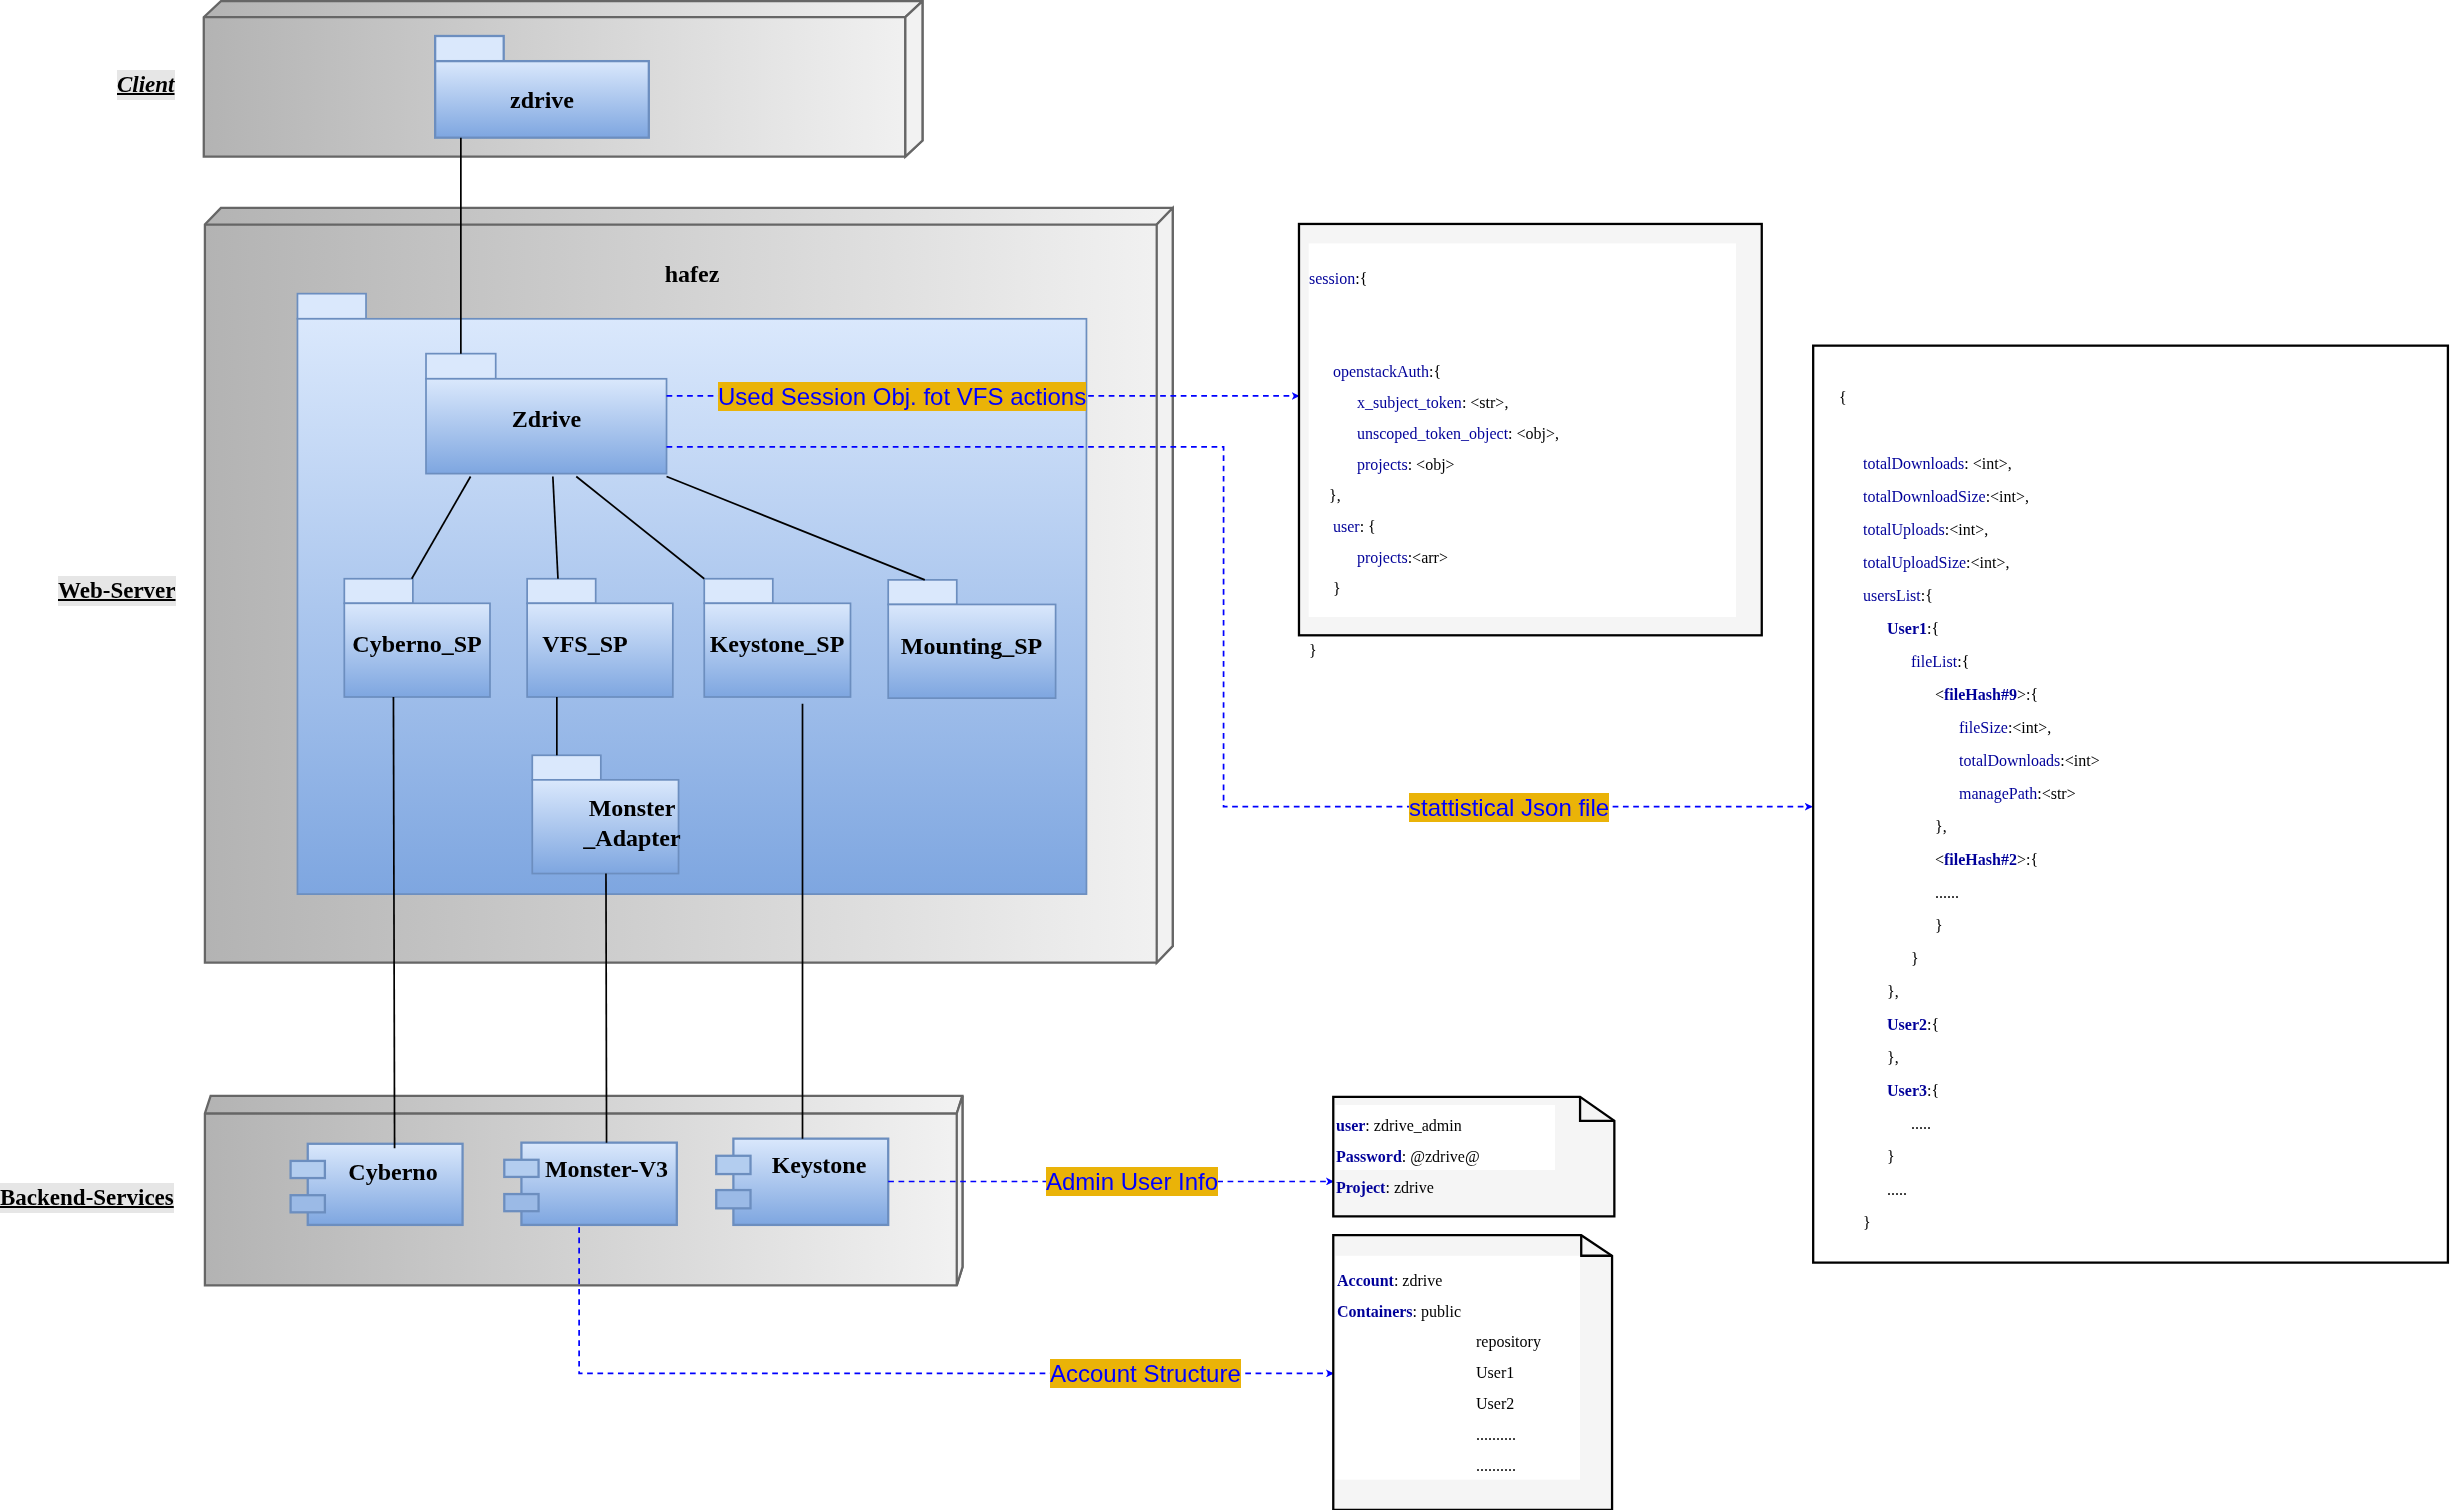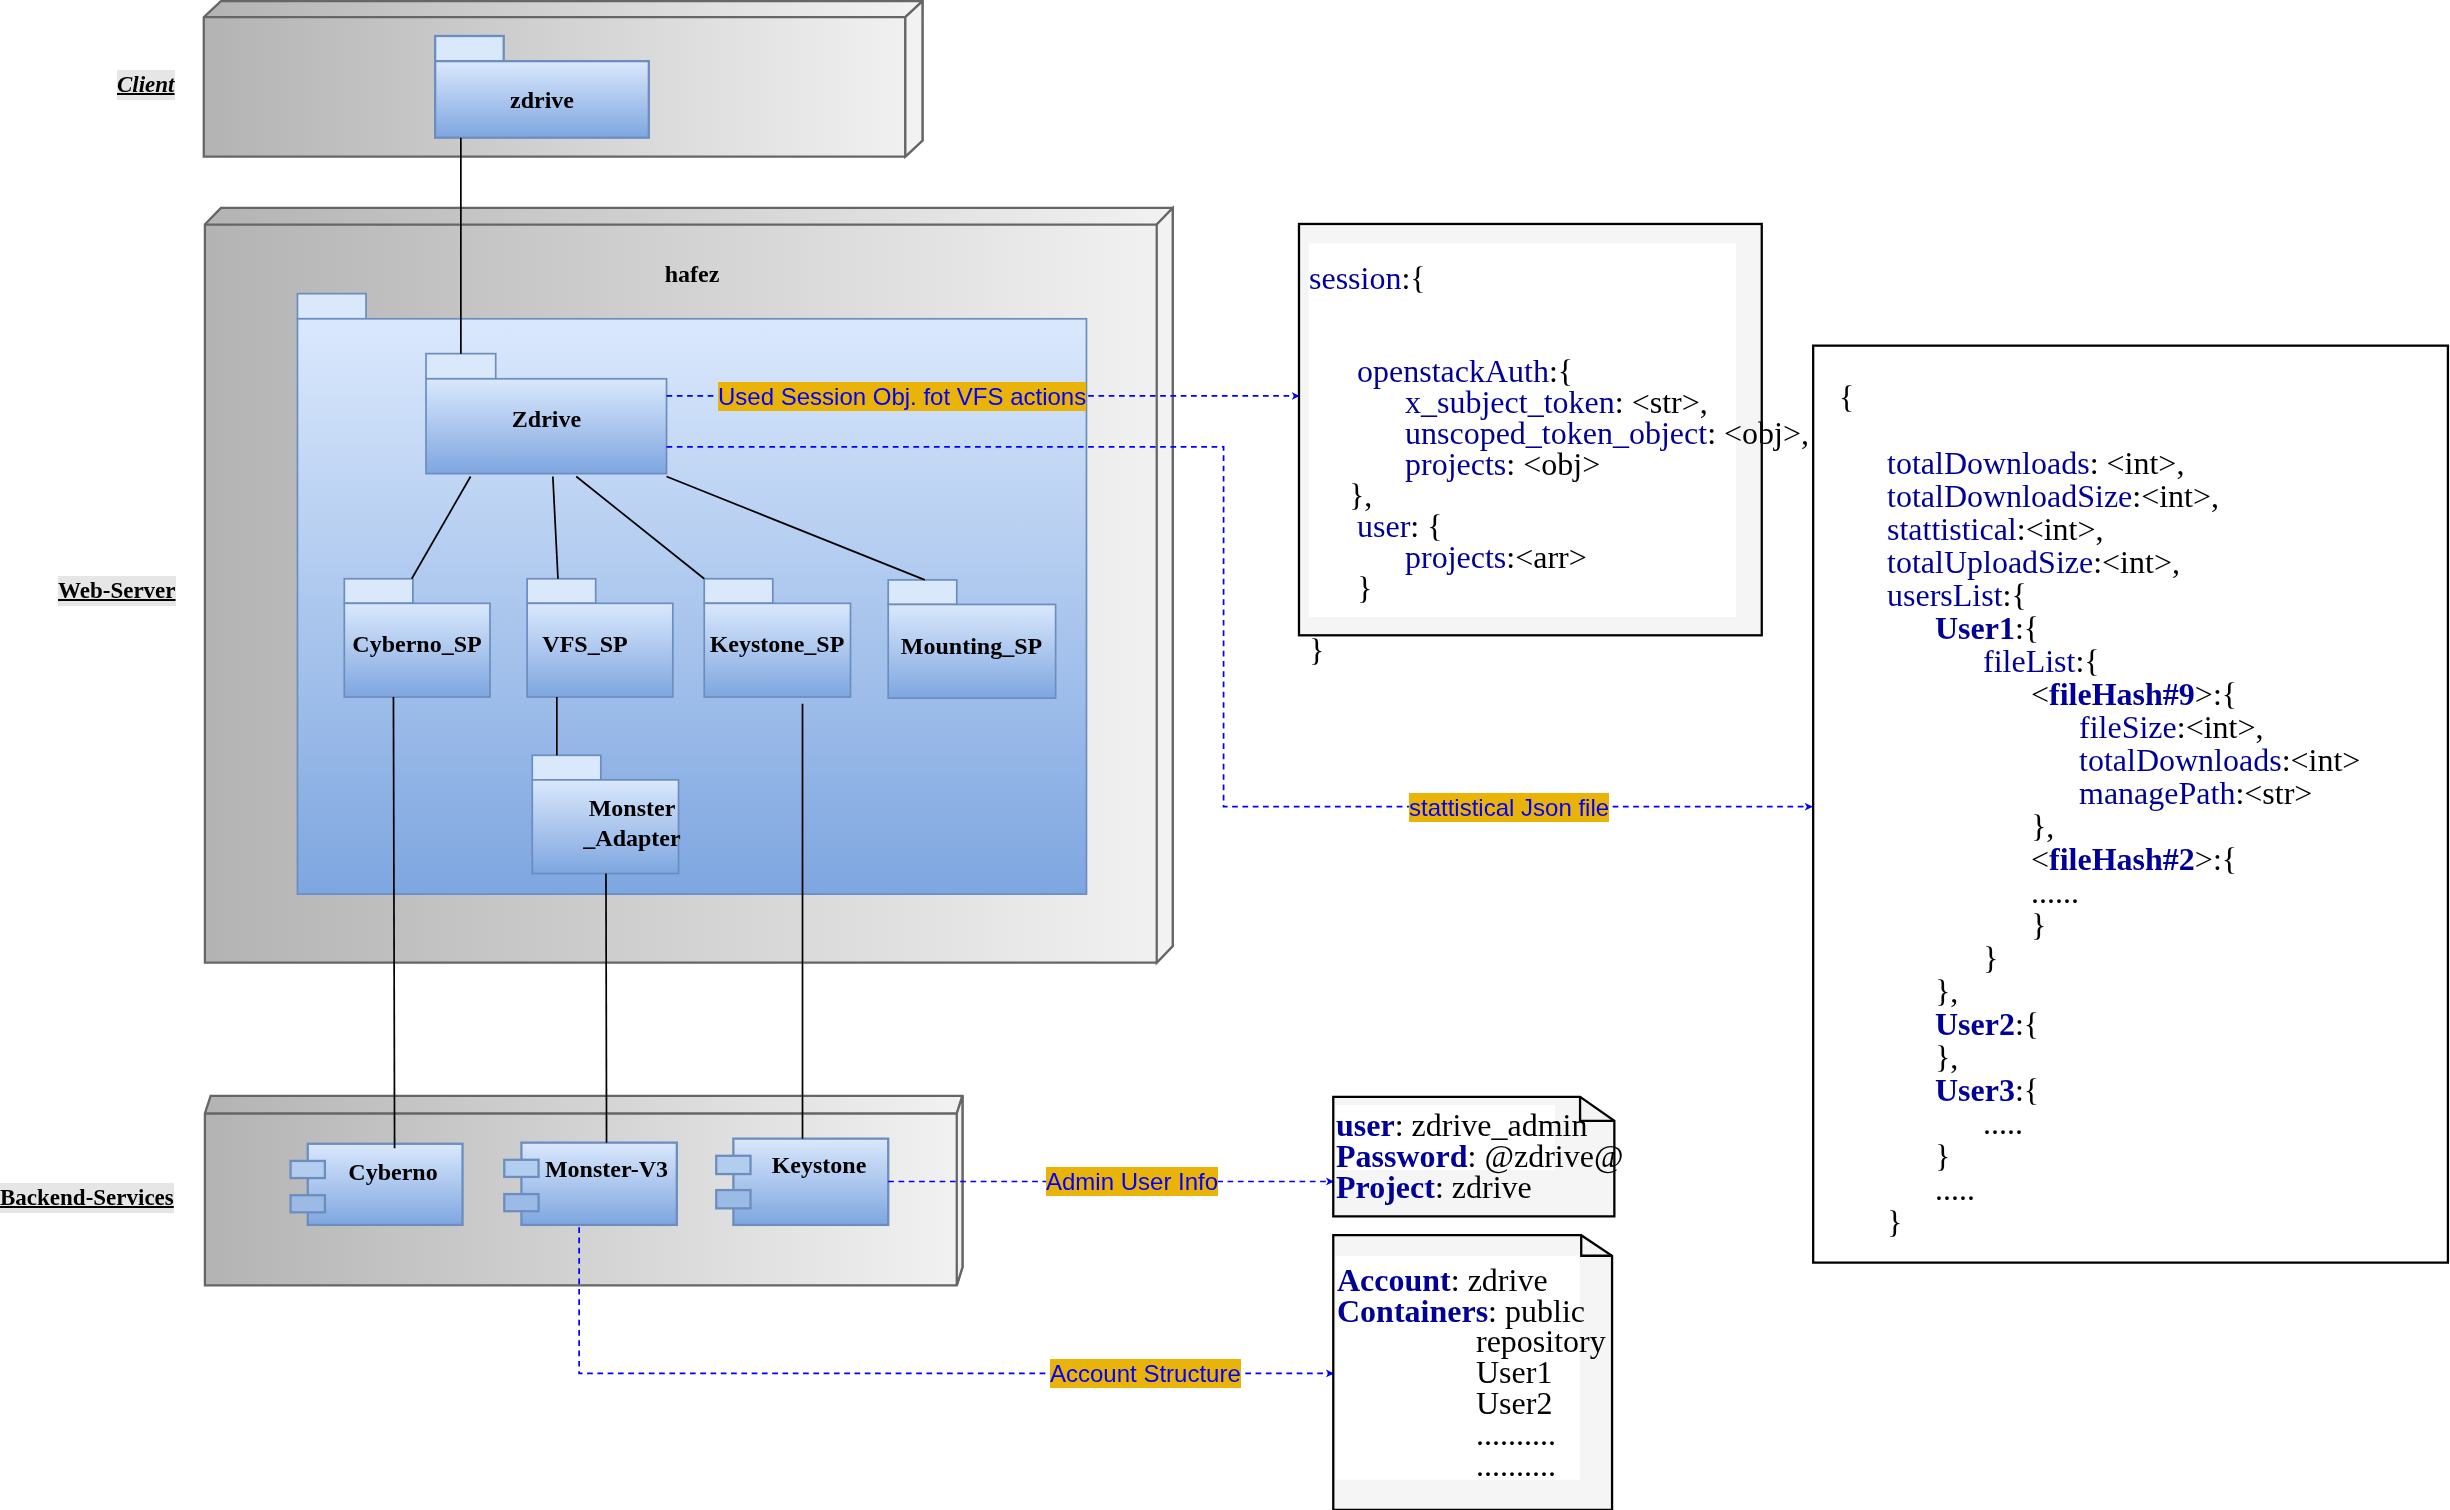--- a/index.html
+++ b/index.html
@@ -1,21 +1,21 @@
 <!DOCTYPE html>
 <html style="font-size:9.1px"><head>
 <meta charset="utf-8">
 <style>
   html, body { margin: 0; padding: 0; background: #ffffff; }
   body { width: 2450px; height: 1510px; position: relative; overflow: hidden; font-family: "Liberation Serif", serif; }
   svg.canvas { position: absolute; left: 0; top: 0; }
   .lane-label { position: absolute; font-family: "Liberation Serif", serif; font-weight: bold; font-size: 23px; text-decoration: underline; text-decoration-thickness: 2.3px; background: #e6e6e6; color: #000; padding: 1.1px 0; line-height: 27.4px; }
   .pkg-label { position: absolute; font-family: "Liberation Serif", serif; font-weight: bold; font-size: 24px; color: #000; text-align: center; line-height: 1.25; display: flex; align-items: center; justify-content: center; }
   .conn-label { position: absolute; font-family: "Liberation Sans", sans-serif; font-size: 24px; color: #0000ff; background: #eab308; white-space: nowrap; line-height: 29px; }
-  .code { position: absolute; font-family: "Liberation Serif", serif; font-size: 32px; line-height: 31px; white-space: pre; color: #000; }
+  .code { position: absolute; font-family: "Liberation Serif", serif; font-size: 16px; line-height: 31px; white-space: pre; color: #000; }
   .k { color: #000099; }
   .kb { color: #000099; font-weight: bold; }
 </style>
 </head>
 <body>
 
 <svg class="canvas" width="2450" height="1510" viewBox="0 0 4287 2643">
   <defs>
     <linearGradient id="nodeGrad" x1="0" y1="0" x2="1" y2="0">
       <stop offset="0" stop-color="#b3b3b3"></stop>
@@ -176,21 +176,21 @@
             <span class="k">projects</span>:<span> &lt;obj&gt;</span>
      },
       <span class="k">user</span>: {
             <span class="k">projects</span>:<span>&lt;arr&gt;</span>
       }
 <br>}</div>
 
 <div class="code" style="left:1839px; top:381px; line-height:33px;">{
 <br>      <span class="k">totalDownloads</span>:<span> &lt;int&gt;,</span>
       <span class="k">totalDownloadSize</span>:<span>&lt;int&gt;,</span>
-      <span class="k">stattistical</span>:<span>&lt;int&gt;,</span>
+      <span class="k">totalUploads</span>:<span>&lt;int&gt;,</span>
       <span class="k">totalUploadSize</span>:<span>&lt;int&gt;,</span>
       <span class="k">usersList</span>:{
             <span class="kb">User1</span>:{
                   <span class="k">fileList</span>:{
                         &lt;<span class="kb">fileHash#9</span>&gt;:{
                               <span class="k">fileSize</span>:<span>&lt;int&gt;,</span>
                               <span class="k">totalDownloads</span>:<span>&lt;int&gt;</span>
                               <span class="k">managePath</span>:<span>&lt;str&gt;</span>
                         },
                         &lt;<span class="kb">fileHash#2</span>&gt;:{

